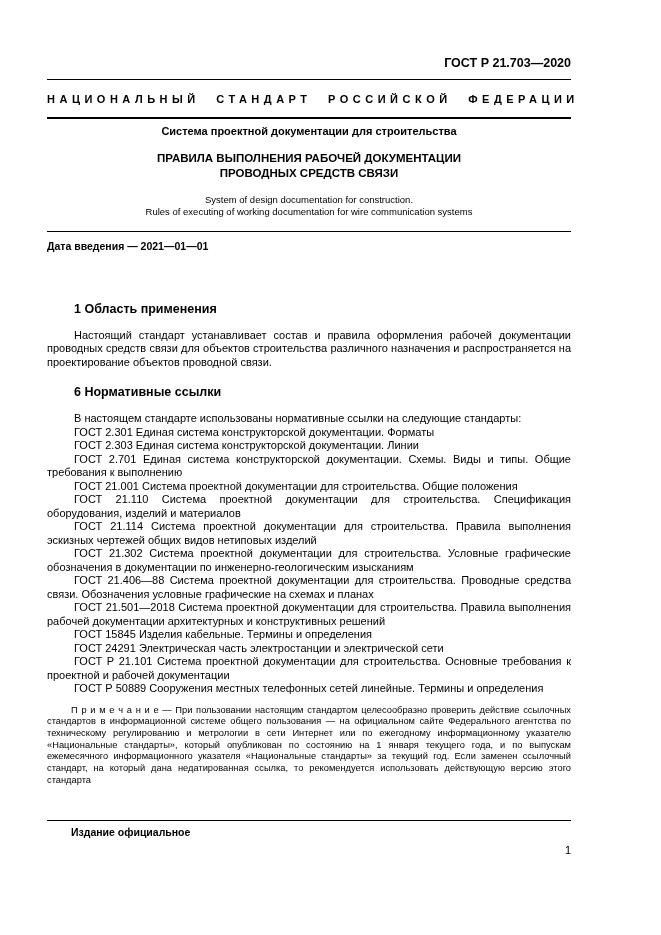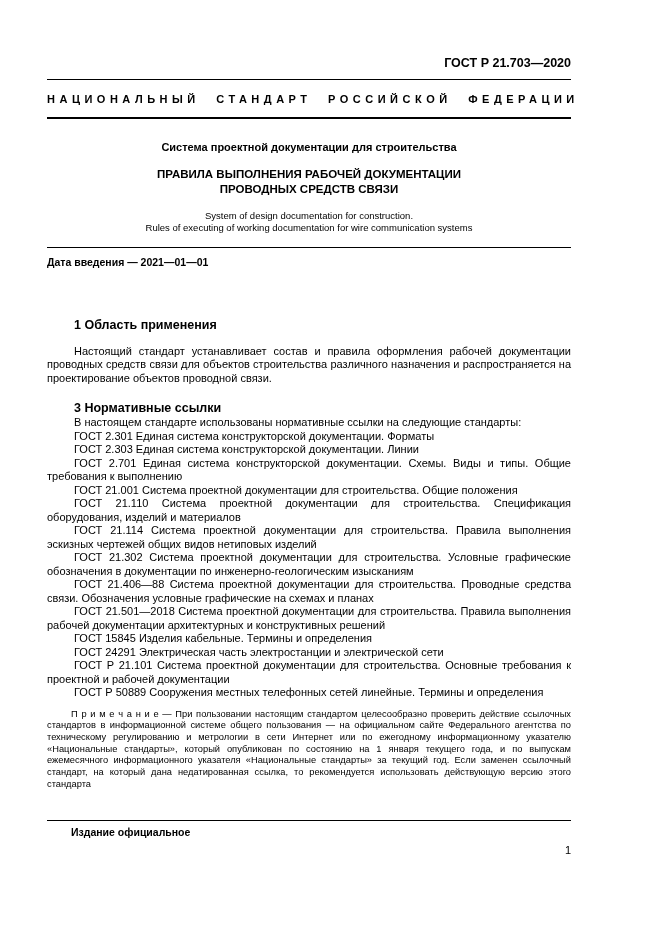--- a/index.html
+++ b/index.html
@@ -38,21 +38,21 @@
   .nat-standard {
     margin-top: 13px;
     text-align: right;
     font-weight: bold;
     font-size: 11px;
     letter-spacing: 4.5px;
     word-spacing: 9px;
     white-space: nowrap;
   }
   .system-title {
-    margin-top: 22px;
+    margin-top: 6px;
     text-align: center;
     font-weight: bold;
     font-size: 11px;
   }
   .doc-title {
     margin-top: 13px;
     text-align: center;
     font-weight: bold;
     font-size: 11.5px;
     line-height: 15px;
@@ -77,21 +77,21 @@
     text-indent: 27px;
   }
   .heading-1 { margin-top: 48px; }
   .heading-2 { margin-top: 16px; }
   p.body-par {
     margin: 12px 0 0 0;
     text-indent: 27px;
     text-align: justify;
   }
   p.intro-par {
-    margin: 0 0 0 0;
+    margin: 12px 0 0 0;
     text-indent: 27px;
     text-align: justify;
   }
   p.ref {
     margin: 0;
     text-indent: 27px;
     text-align: justify;
   }
   .refs { margin-top: 0; }
   p.note {
@@ -140,21 +140,21 @@
     <div>System of design documentation for construction.</div>
     <div>Rules of executing of working documentation for wire communication systems</div>
   </div>
 
   <hr class="rule date-rule">
   <div class="effective-date">Дата введения — 2021—01—01</div>
 
   <h2 class="section-heading heading-1">1 Область применения</h2>
   <p class="body-par">Настоящий стандарт устанавливает состав и правила оформления рабочей документации проводных средств связи для объектов строительства различного назначения и распространяется на проектирование объектов проводной связи.</p>
 
-  <h2 class="section-heading heading-2">3 Нормативные ссылки</h2>
+  <h2 class="section-heading heading-2">6 Нормативные ссылки</h2>
   <p class="intro-par">В настоящем стандарте использованы нормативные ссылки на следующие стандарты:</p>
 
   <div class="refs">
     <p class="ref">ГОСТ 2.301 Единая система конструкторской документации. Форматы</p>
     <p class="ref">ГОСТ 2.303 Единая система конструкторской документации. Линии</p>
     <p class="ref">ГОСТ 2.701 Единая система конструкторской документации. Схемы. Виды и типы. Общие требования к выполнению</p>
     <p class="ref">ГОСТ 21.001 Система проектной документации для строительства. Общие положения</p>
     <p class="ref">ГОСТ 21.110 Система проектной документации для строительства. Спецификация оборудования, изделий и материалов</p>
     <p class="ref">ГОСТ 21.114 Система проектной документации для строительства. Правила выполнения эскизных чертежей общих видов нетиповых изделий</p>
     <p class="ref">ГОСТ 21.302 Система проектной документации для строительства. Условные графические обозначения в документации по инженерно-геологическим изысканиям</p>

